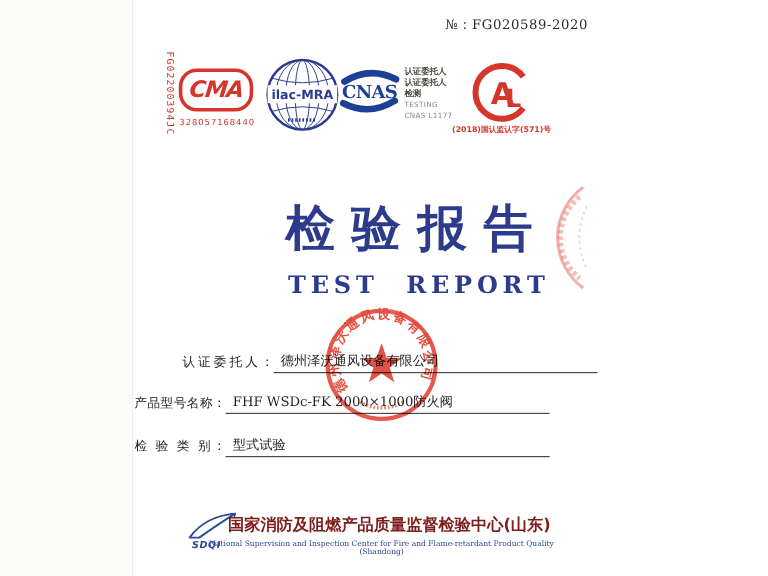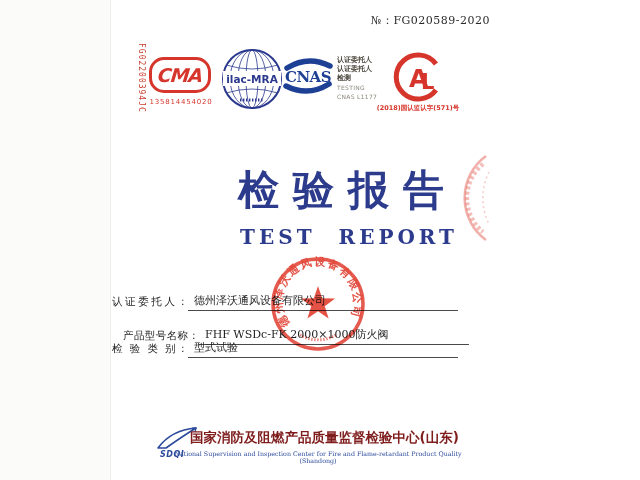--- a/index.html
+++ b/index.html
@@ -31,21 +31,21 @@
   .cnas-text .en{font-size:6px;line-height:9px;color:#8b867c;letter-spacing:.3px;}
   .cal-svg{position:absolute;left:391px;top:50px;}
   .cal-caption{position:absolute;left:372px;top:104px;width:92px;text-align:center;font-size:6.5px;color:#d6352b;font-family:"DejaVu Sans","Liberation Sans",sans-serif;font-weight:bold;}
   .partial-seal{position:absolute;left:446px;top:152px;opacity:.75;}
   
   .title-block{position:absolute;left:138px;top:163px;width:320px;text-align:right;color:#2c3b8c;}
   .title-zh{font-family:"DejaVu Sans","Liberation Sans",sans-serif;font-weight:700;font-size:41px;letter-spacing:14px;padding-left:14px;}
   .title-en{margin-top:7px;font-family:"DejaVu Serif","Liberation Serif",serif;font-weight:700;font-size:20px;letter-spacing:4px;word-spacing:12px;}
   
   .field-row{position:absolute;left:112px;width:346px;height:20px;display:flex;align-items:flex-end;}
-  .row-1{top:291px;} .row-2{top:325px;margin-left:11px;} .row-3{top:338px;align-items:flex-end;}
+  .row-1{top:291px;padding-left:40px;} .row-2{top:325px;} .row-3{top:361px;align-items:flex-end;}
   .field-label{width:76px;font-size:10.5px;color:#1f1f1f;text-align:justify;text-align-last:justify;padding-bottom:2px;}
   .field-value{flex:1;border-bottom:1px solid #4a4a4a;font-size:11px;color:#1f1f1f;padding:0 0 2px 6px;white-space:nowrap;}
   
   .company-seal{position:absolute;left:266px;top:251px;mix-blend-mode:multiply;opacity:.92;}
   
   .sdqi-svg{position:absolute;left:156px;top:426px;}
   .footer-zh{position:absolute;left:190px;top:429px;width:256px;text-align:center;font-size:13.5px;font-weight:bold;color:#7f1d1d;font-family:"DejaVu Sans","Liberation Sans",sans-serif;white-space:nowrap;}
   .footer-en{position:absolute;left:158px;top:450px;width:320px;text-align:center;font-size:6.3px;color:#2b4a9b;font-family:"DejaVu Serif","Liberation Serif",serif;}
 </style>
 </head>
@@ -55,21 +55,21 @@
 
   <div class="left-strip"></div>
 
   <div class="report-no">№：FG020589-2020</div>
 
   <div class="side-code">FG02200394JC</div>
 
   <div class="cma-box">
     <span>CMA</span>
   </div>
-  <div class="cma-number">135814454020</div>
+  <div class="cma-number">328057168440</div>
 
   <svg class="ilac-svg" width="64" height="64" viewBox="0 0 64 64">
     <circle cx="32" cy="32" r="29" fill="none" stroke="#2b3a8e" stroke-width="2"></circle>
     <ellipse cx="32" cy="32" rx="22" ry="29" fill="none" stroke="#2b3a8e" stroke-width=".8"></ellipse>
     <ellipse cx="32" cy="32" rx="14" ry="29" fill="none" stroke="#2b3a8e" stroke-width=".8"></ellipse>
     <ellipse cx="32" cy="32" rx="6" ry="29" fill="none" stroke="#2b3a8e" stroke-width=".8"></ellipse>
     <path d="M6,18 Q32,26 58,18" fill="none" stroke="#2b3a8e" stroke-width=".8"></path>
     <path d="M6,46 Q32,38 58,46" fill="none" stroke="#2b3a8e" stroke-width=".8"></path>
     <rect x="3" y="24" width="58" height="15" fill="#ffffff"></rect>
     <text x="32" y="35.5" text-anchor="middle" font-family="DejaVu Sans, sans-serif" font-size="10.5" font-weight="bold" fill="#2b3a8e">ilac-MRA</text>

